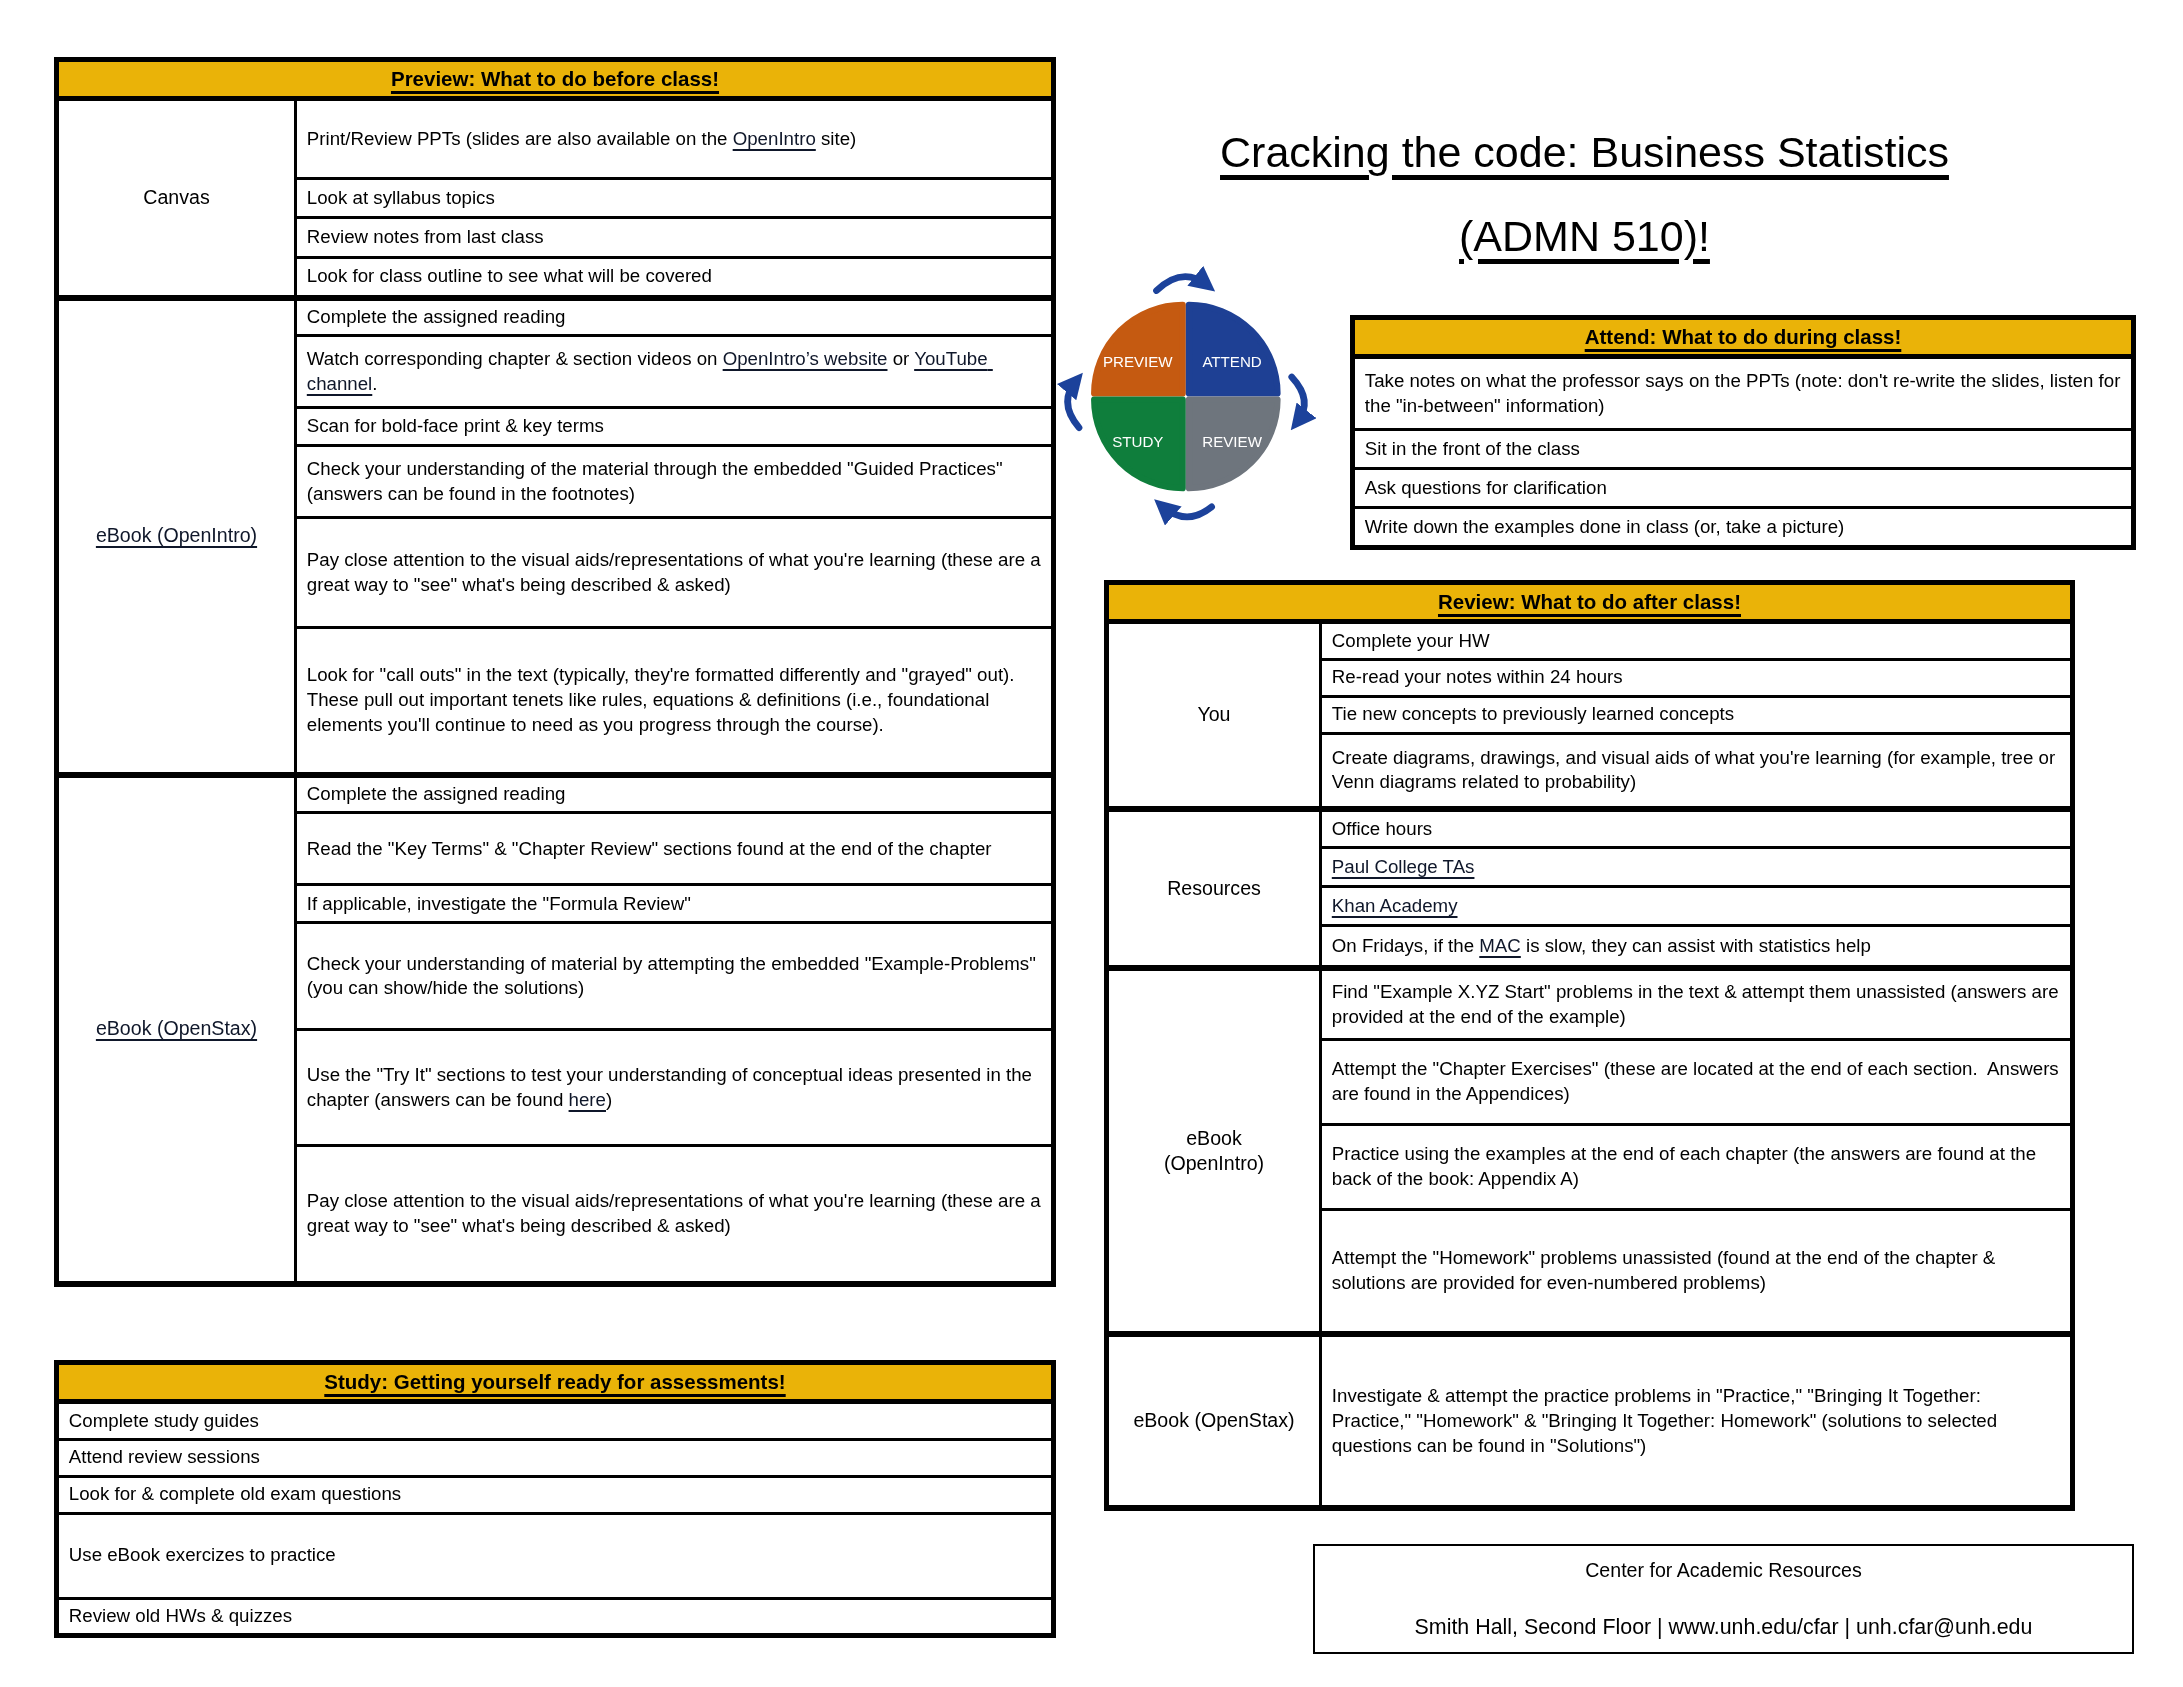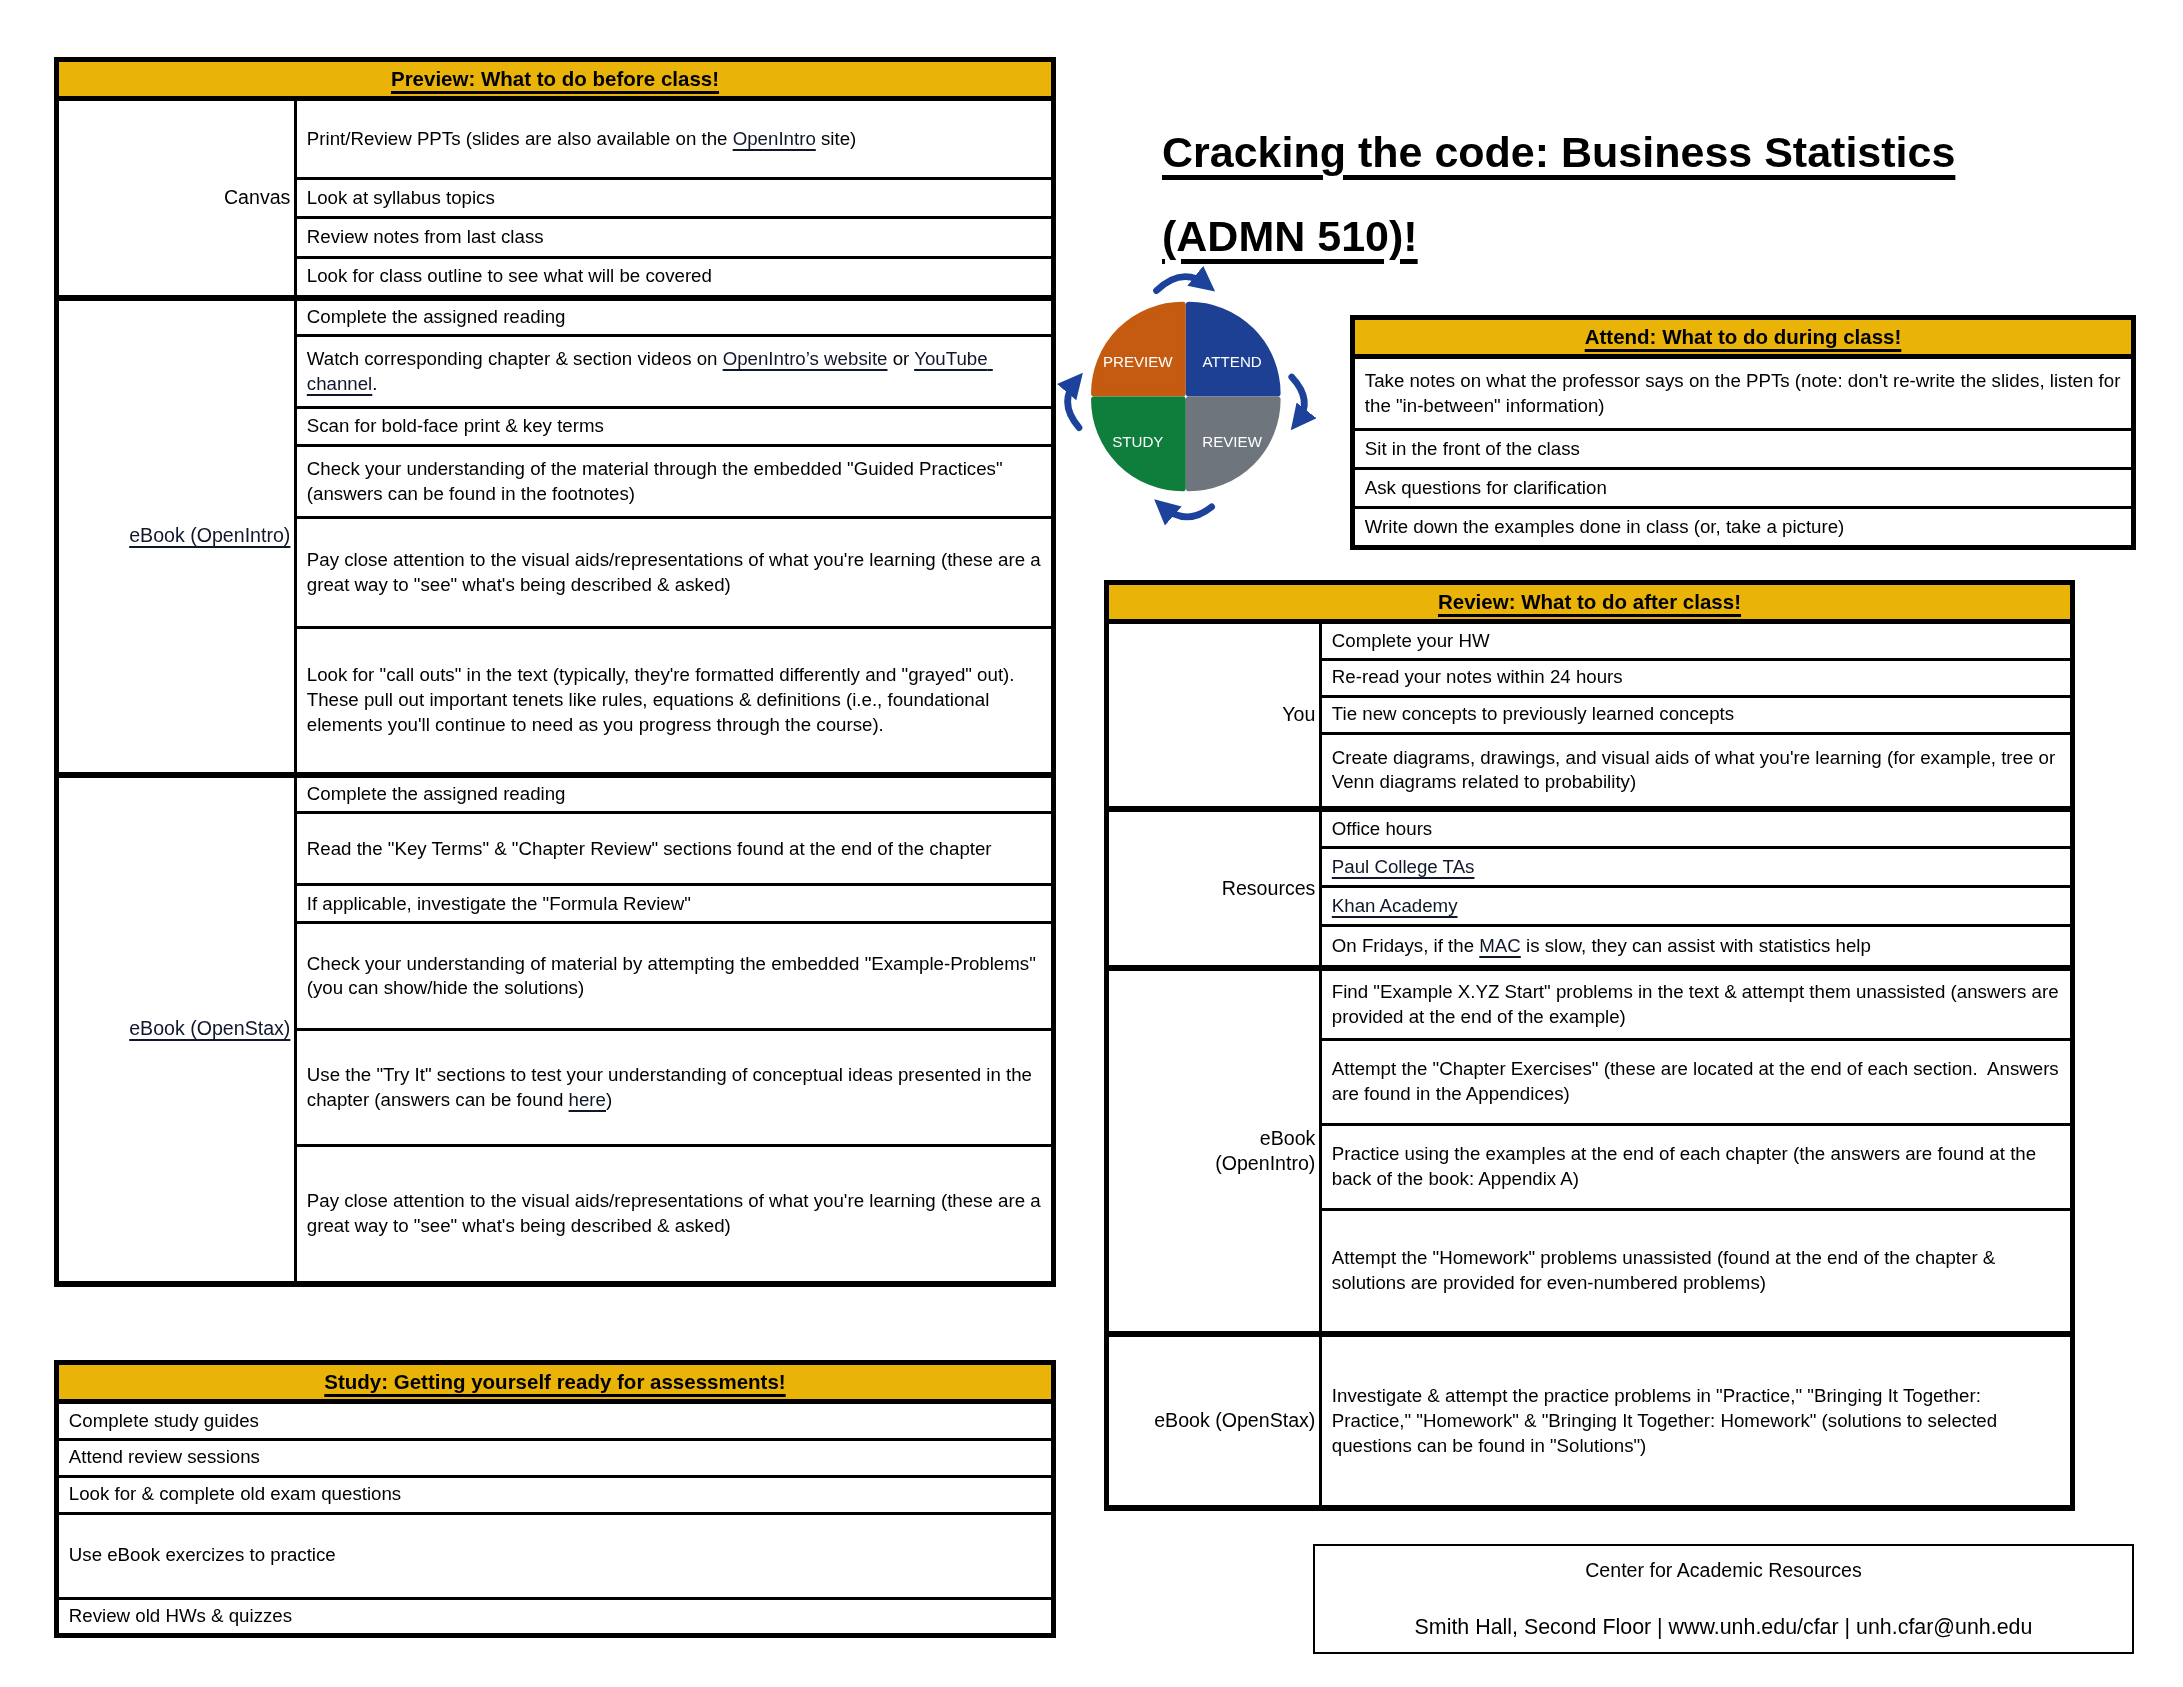--- a/index.html
+++ b/index.html
@@ -10,21 +10,21 @@
   .abs { position:absolute; }
 
   
   table { border-collapse:collapse; table-layout:fixed; width:100%;
           border:5.3px solid #000; background:#fff; }
   td { border:3.6px solid #000; font-size:18.7px; line-height:1.32; vertical-align:middle; }
   td.thead { background:#eab308; text-align:center; font-weight:bold; font-size:20.5px;
              height:39px; border-bottom:5.3px solid #000; padding:2.7px 4.5px; }
   td.thead span { text-decoration:underline; text-decoration-thickness:2.7px; text-underline-offset:4.5px; }
   td.content { padding:4.5px 9.8px; white-space:pre-wrap; }
-  td.glabel { text-align:right; white-space:pre-line; font-size:19.6px;
+  td.glabel { text-align:center; white-space:pre-line; font-size:19.6px;
               border-bottom-width:6.2px; padding:3.6px; }
   tr.gend td { border-bottom-width:6.2px; }
 
   a.lnk { color:#0f172a; text-decoration:underline; text-decoration-thickness:1.6px;
           text-underline-offset:3.6px; cursor:pointer; }
 
   #preview-wrap { left:54px; top:57px;  width:1002px; }
   #study-wrap   { left:54px; top:1360px; width:1002px; }
   #attend-wrap  { left:1350px; top:315px; width:786px; }
   #review-wrap  { left:1104px; top:580px; width:971px; }
@@ -67,22 +67,22 @@
   #review-table tbody tr:nth-child(6)  td{height:39px}
   #review-table tbody tr:nth-child(7)  td{height:39px}
   #review-table tbody tr:nth-child(8)  td{height:43px}
   #review-table tbody tr:nth-child(9)  td{height:71px}
   #review-table tbody tr:nth-child(10) td{height:85px}
   #review-table tbody tr:nth-child(11) td{height:85px}
   #review-table tbody tr:nth-child(12) td{height:125px}
   #review-table tbody tr:nth-child(13) td{height:174px}
 
   
-  #title { left:1162px; top:110px; width:979px; text-align:left;
-           font-size:43px; font-weight:bold; line-height:84px; }
+  #title { left:1095px; top:110px; width:979px; text-align:center;
+           font-size:43px; font-weight:normal; line-height:84px; }
   #title .tline { text-decoration:underline; text-decoration-thickness:4.5px; text-underline-offset:8px; }
 
   
   #diagram { left:1055px; top:262px; width:267px; height:277px; }
   #diagram text { font-family:"Liberation Sans", sans-serif; font-size:34px; fill:#fff; }
 
   
   #cfar { left:1313px; top:1544px; width:821px; height:110px; border:2.2px solid #000;
           display:flex; flex-direction:column; justify-content:space-between;
           padding:13.4px 9px 11.6px 9px; text-align:center; }

